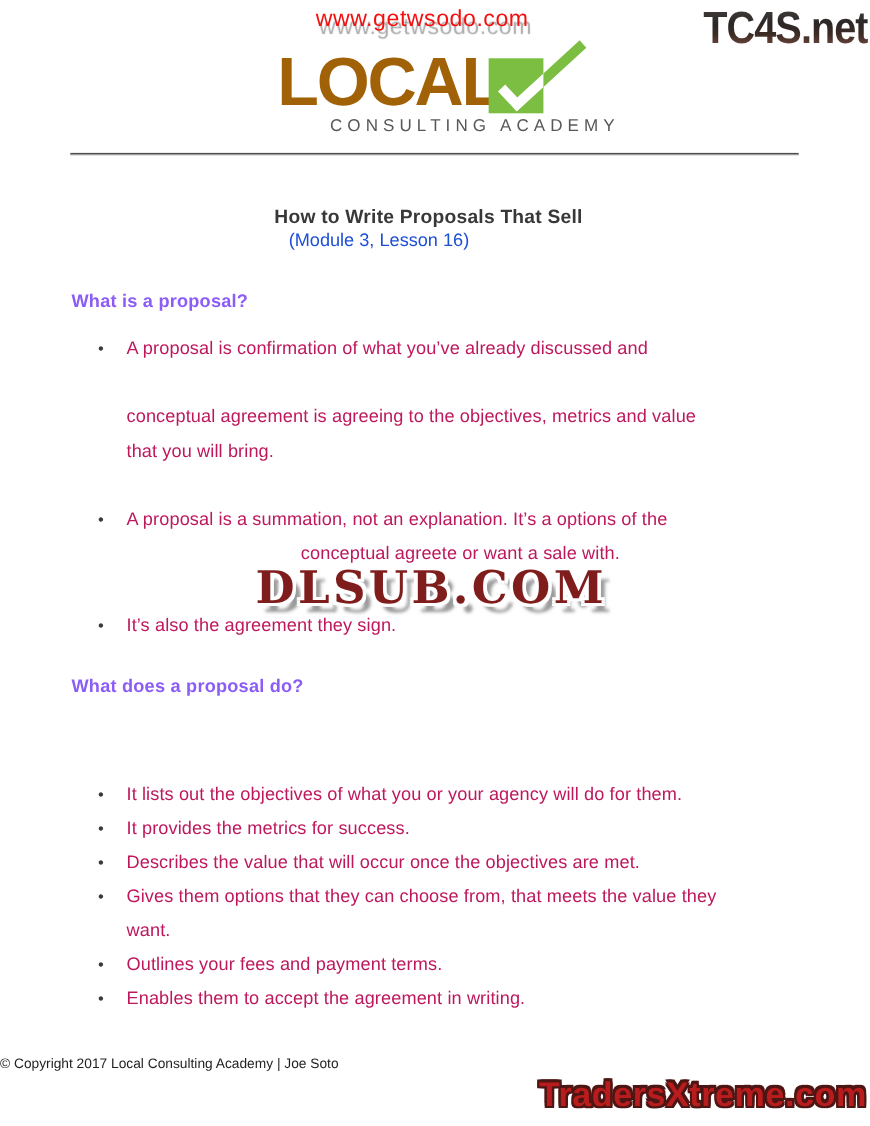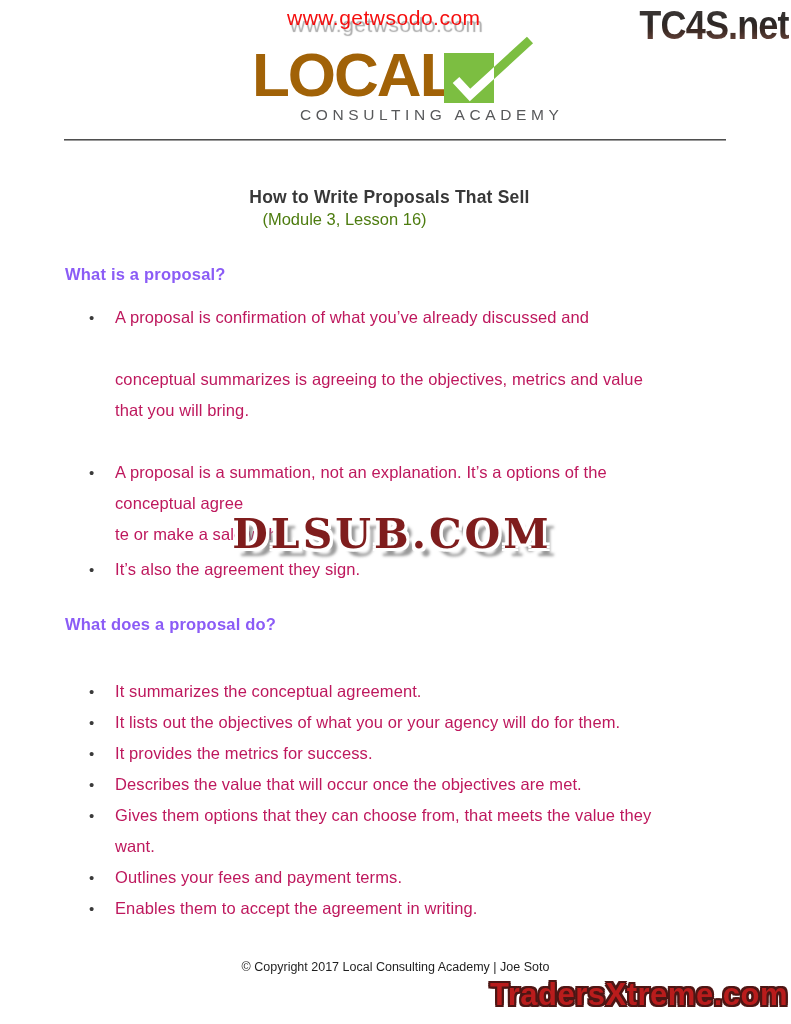--- a/index.html
+++ b/index.html
@@ -49,54 +49,54 @@
     background:#4f4f4f; border-bottom:1px solid #9a9a9a;
   }
 
   
   .doc-title {
     position:absolute; left:0; top:186px; width:779px; text-align:center;
     font-size:17.5px; font-weight:700; color:#383838; line-height:22px; letter-spacing:.2px;
   }
   .doc-subtitle {
     position:absolute; left:0; top:208px; width:650px; text-align:center;
-    font-size:16.5px; color:#4d7c0f; line-height:22px;padding-left:39px;
+    font-size:16.5px; color:#1d4ed8; line-height:22px;padding-left:39px;
   }
   .sec-heading {
     position:absolute; left:65px; width:650px;
     font-size:16.5px; font-weight:700; color:#8b5cf6; line-height:22px; letter-spacing:.2px;
   }
   .bl {
     position:absolute; left:115px; width:625px;
     font-size:16.5px; color:#be185d; line-height:31px; letter-spacing:.1px;
     white-space:nowrap;
   }
   .bl.b::before {
     content:"•"; position:absolute; left:-26px; top:0;
     font-size:15px; color:#3a3a3a;
   }
-  .bl.split { width:607px; display:flex; justify-content:center;flex-direction:column; }
+  .bl.split { width:607px; display:flex; justify-content:center; }
 
   
   .wm-dlsub {
     position:absolute; left:243px; top:477px; width:298px; height:58px;
     display:flex; align-items:center; justify-content:center;
     font-family:"DejaVu Serif", serif; font-weight:700;
     font-size:41px; letter-spacing:3px; color:#7f1d1d;
     text-shadow:
       -3px -3px 0 #fff, 3px -3px 0 #fff, -3px 3px 0 #fff, 3px 3px 0 #fff,
       -3px 0 0 #fff, 3px 0 0 #fff, 0 -3px 0 #fff, 0 3px 0 #fff,
       7px 8px 3px rgba(120,120,120,.75);
     white-space:nowrap;
     margin-top:28px;
   }
 
   
   .footer {
-    position:absolute; left:0; top:959px; width:791px; text-align:center;
+    position:absolute; left:0; top:959px; width:791px; text-align:left;
     font-size:12.5px; color:#1f1f1f; line-height:16px;
   }
 
   
   .wm-traders {
     position:absolute; right:3px; top:977px;
     font-size:31px; font-weight:700; letter-spacing:.5px;
     color:#b91c1c; white-space:nowrap;
     text-shadow:
       -2px -2px 0 #4d1614, 2px -2px 0 #4d1614, -2px 2px 0 #4d1614, 2px 2px 0 #4d1614,
@@ -129,36 +129,35 @@
   <div class="logo-sub">CONSULTING ACADEMY</div>
 
   <div class="rule"></div>
 
   <div class="doc-title">How to Write Proposals That Sell</div>
   <div class="doc-subtitle">(Module 3, Lesson 16)</div>
 
   <div class="sec-heading" style="top:263px">What is a proposal?</div>
 
   <div class="bl b" style="top:302px">A proposal is confirmation of what you’ve already discussed and</div>
-  <div class="bl" style="top:364px">conceptual summarizes is agreeing to the objectives, metrics and value</div>
+  <div class="bl" style="top:364px">conceptual agreement is agreeing to the objectives, metrics and value</div>
   <div class="bl" style="top:395px">that you will bring.</div>
 
   <div class="bl b" style="top:457px">A proposal is a summation, not an explanation. It’s a options of the</div>
   <div class="bl split" style="top:488px">
     <span>conceptual agree</span>
-    <span>te or make a sale with.</span>
+    <span>te or want a sale with.</span>
   </div>
 
   <div class="bl b" style="top:554px">It’s also the agreement they sign.</div>
 
   <div class="wm-dlsub">DLSUB.COM</div>
 
   <div class="sec-heading" style="top:613px">What does a proposal do?</div>
 
-  <div class="bl b" style="top:676px">It summarizes the conceptual agreement.</div>
   <div class="bl b" style="top:707px">It lists out the objectives of what you or your agency will do for them.</div>
   <div class="bl b" style="top:769px">Describes the value that will occur once the objectives are met.</div>
   <div class="bl b" style="top:738px">It provides the metrics for success.</div>
   <div class="bl b" style="top:800px">Gives them options that they can choose from, that meets the value they</div>
   <div class="bl" style="top:831px">want.</div>
   <div class="bl b" style="top:862px">Outlines your fees and payment terms.</div>
   <div class="bl b" style="top:893px">Enables them to accept the agreement in writing.</div>
 
   <div class="footer">© Copyright 2017 Local Consulting Academy | Joe Soto</div>
 

